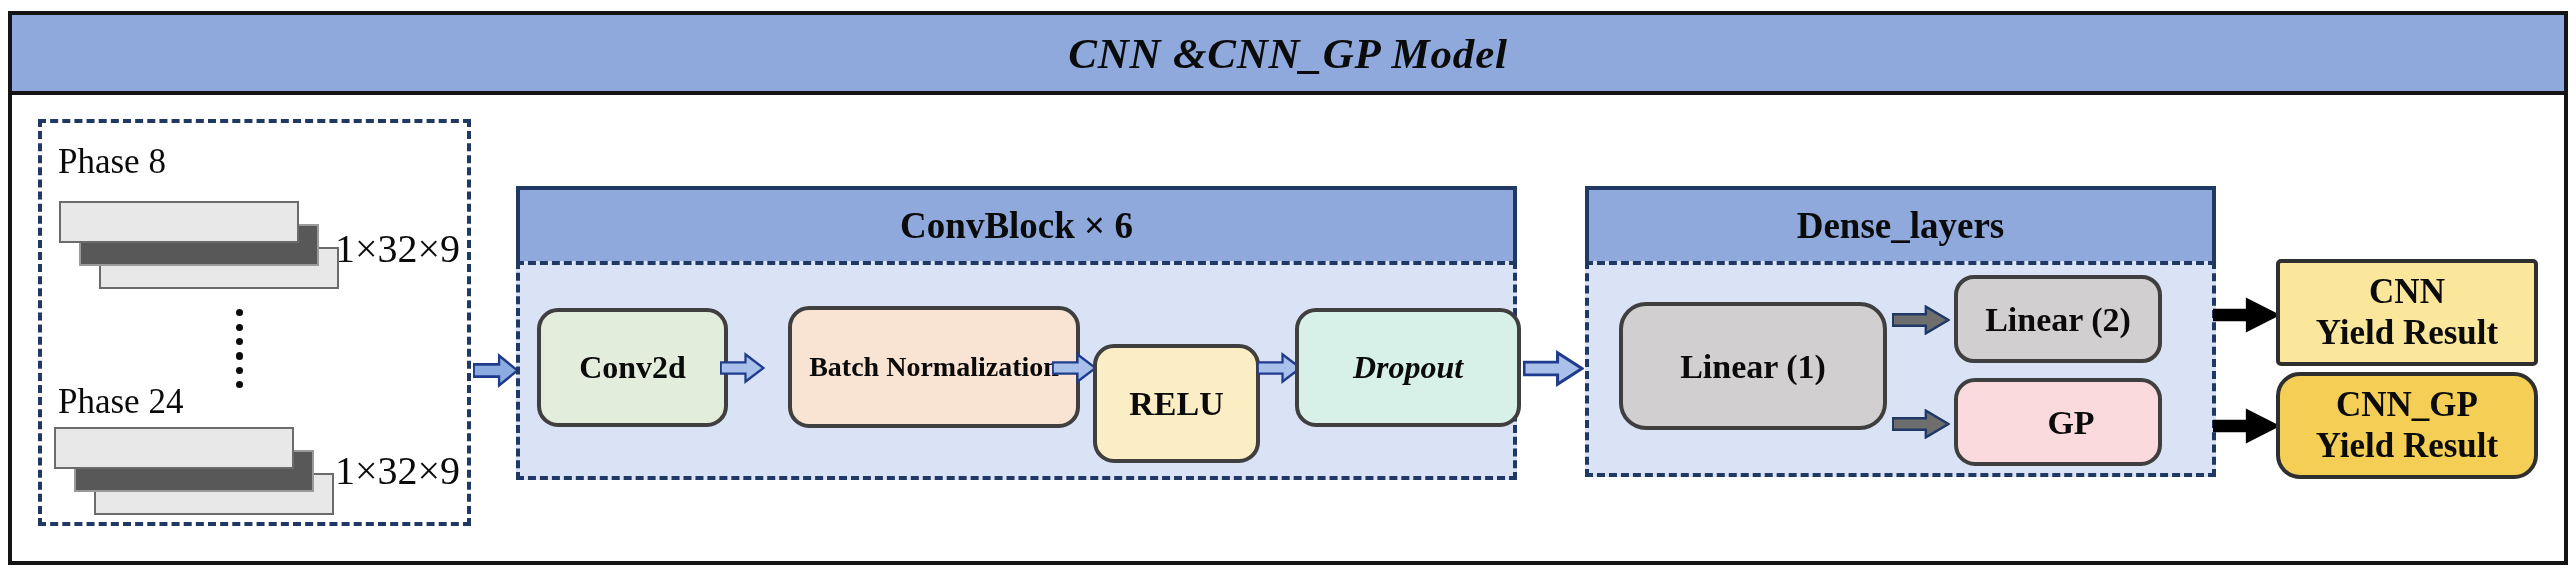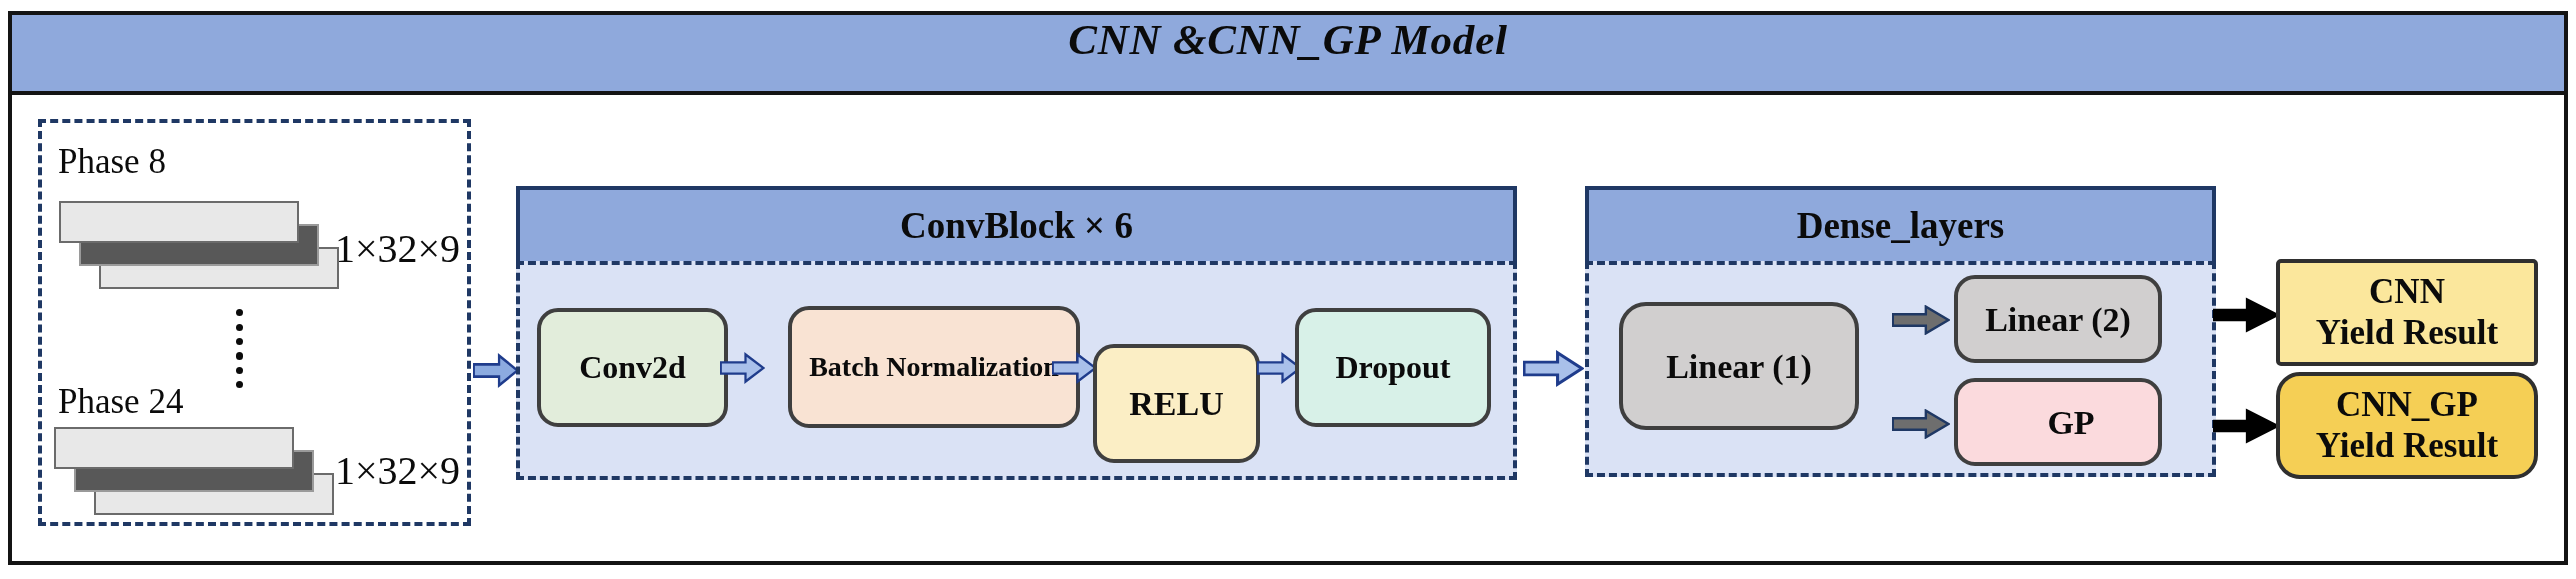--- a/index.html
+++ b/index.html
@@ -6,21 +6,21 @@
   .stage{
     position:relative;width:2576px;height:580px;background:#ffffff;
     font-family:"Liberation Serif","DejaVu Serif",serif;color:#0b0b0b;overflow:hidden;
   }
   .frame{
     position:absolute;left:8px;top:11.2px;width:2560px;height:554px;
     border:4.8px solid #141414;background:#ffffff;box-sizing:border-box;
   }
   .titlebar{
     height:80px;background:#8FA9DC;border-bottom:4.8px solid #141414;
-    display:flex;justify-content:center;box-sizing:border-box;
+    display:flex;align-items:center;justify-content:center;box-sizing:border-box;
   }
   .title{font-size:43px;font-weight:bold;font-style:italic;letter-spacing:0.8px;}
   .content{position:relative;width:100%;height:388px;}
 
   
   .input-box{
     position:absolute;left:26px;top:24px;width:433px;height:407px;
     border:4px dashed #1F3864;box-sizing:border-box;
   }
   .phase-label{position:absolute;font-size:35px;line-height:1;}
@@ -131,42 +131,42 @@
       </div>
 
       <div class="node node-relu" style="left:1081px;top:213px;width:167px;height:119px;">RELU</div>
 
       <div class="arr" style="left:1245px;top:257px;width:45px;height:32px;">
         <svg viewBox="0 0 60 40" preserveAspectRatio="none">
           <polygon points="1,13 34,13 34,3 58,20 34,37 34,27 1,27" fill="#A9C0EA" stroke="#1F3C8C" stroke-width="3"></polygon>
         </svg>
       </div>
 
-      <div class="node node-dropout" style="left:1283px;top:213px;width:196px;height:119px;">Dropout</div>
+      <div class="node node-dropout" style="left:1283px;top:213px;width:226px;height:119px;font-style:italic;">Dropout</div>
 
       <div class="arr" style="left:1511px;top:255px;width:61px;height:37px;">
         <svg viewBox="0 0 60 40" preserveAspectRatio="none">
           <polygon points="1,13 34,13 34,3 58,20 34,37 34,27 1,27" fill="#A9C0EA" stroke="#1F3C8C" stroke-width="3"></polygon>
         </svg>
       </div>
 
       <div class="panel" style="left:1573px;top:91px;width:631px;height:292px;">
         <div class="panel-header">Dense_layers</div>
         <div class="panel-body" style="height:216px;"></div>
       </div>
 
-      <div class="node node-gray" style="left:1607px;top:207px;width:240px;height:128px;border-radius:27px;">Linear (1)</div>
+      <div class="node node-gray" style="left:1607px;top:207px;width:268px;height:128px;border-radius:27px;">Linear (1)</div>
 
       <div class="arr" style="left:1880px;top:210px;width:58px;height:30px;">
         <svg viewBox="0 0 72 36" preserveAspectRatio="none">
           <polygon points="1,11 42,11 42,2 70,18 42,34 42,25 1,25" fill="#6E6E6E" stroke="#1F3864" stroke-width="3"></polygon>
         </svg>
       </div>
 
-      <div class="node node-gray" style="left:1942px;top:180px;width:208px;height:88px;">Linear (2)</div>
+      <div class="node node-gray" style="left:1942px;top:180px;width:208px;height:88px;border-radius:20px;">Linear (2)</div>
 
       <div class="arr" style="left:1880px;top:314px;width:58px;height:30px;">
         <svg viewBox="0 0 72 36" preserveAspectRatio="none">
           <polygon points="1,11 42,11 42,2 70,18 42,34 42,25 1,25" fill="#6E6E6E" stroke="#1F3864" stroke-width="3"></polygon>
         </svg>
       </div>
 
       <div class="node node-pink" style="left:1942px;top:283px;width:208px;height:88px;padding-left:26px;">GP</div>
 
       <div class="arr" style="left:2201px;top:201px;width:69px;height:38px;">

